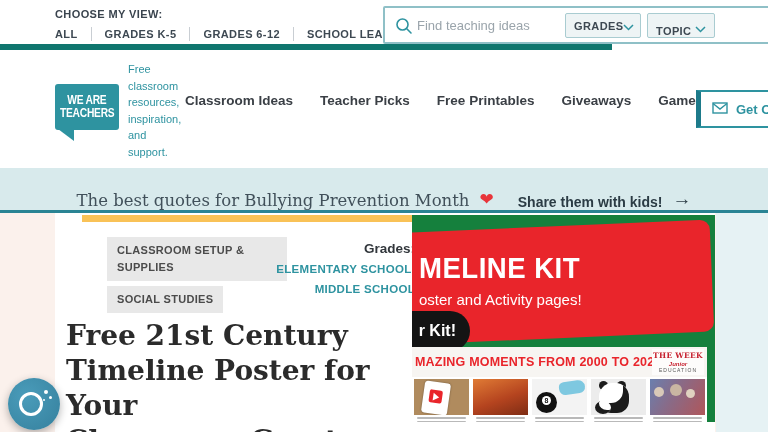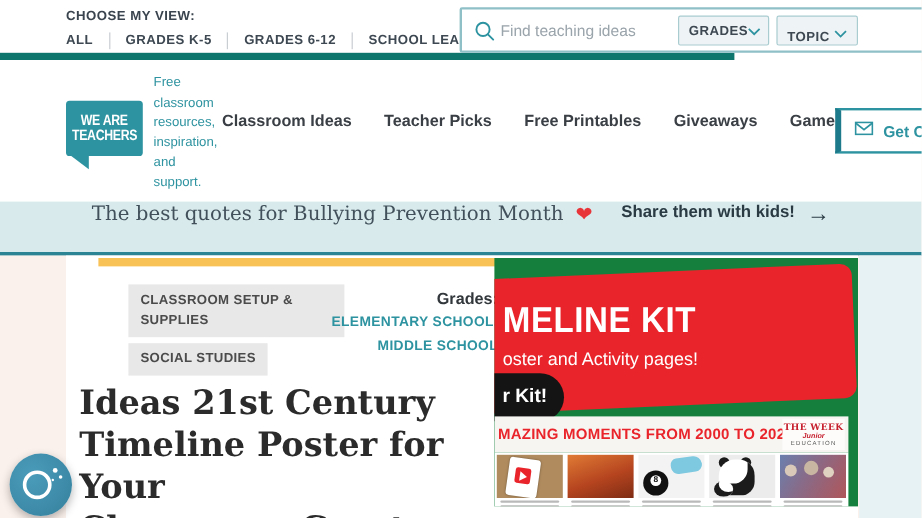--- a/index.html
+++ b/index.html
@@ -31,21 +31,21 @@
   .logo { position:absolute; left:55px; top:33px; width:64px; height:46px; background:#2e93a0; border-radius:3px; display:flex; flex-direction:column; align-items:center; justify-content:center; cursor:pointer; }
   .logo span { color:#fff; font-weight:bold; font-size:12.5px; line-height:13px; letter-spacing:-.3px; transform:scaleX(.82); }
   .logo-tail { position:absolute; left:58px; top:78px; width:0; height:0; border-top:12px solid #2e93a0; border-left:16px solid transparent; }
   .tagline { position:absolute; left:128px; top:10px; width:58px; font-size:11px; line-height:1.5; color:#2e93a0; }
   .nav { position:absolute; left:185px; top:42px; display:flex; gap:27px; white-space:nowrap; }
   .nav-item { font-size:13.5px; font-weight:bold; color:#3a3f45; cursor:pointer; }
   .newsletter-btn { position:absolute; left:696px; top:39px; width:92px; height:38px; background:#fff; border:2px solid #2e93a0; border-left:5px solid #1d7a8a; display:flex; align-items:center; gap:8px; padding-left:11px; cursor:pointer; }
   .newsletter-btn .nl-label { font-size:13px; font-weight:bold; color:#2e93a0; white-space:nowrap; }
 
   
-  .banner { position:absolute; left:0; top:168px; width:768px; height:45px; background:#d8eaec; border-bottom:3px solid #2a8494; display:flex; align-items:flex-start; justify-content:center; gap:10px; }
+  .banner { position:absolute; left:0; top:168px; width:768px; height:45px; background:#d8eaec; border-bottom:3px solid #2a8494; display:flex; align-items:flex-end; justify-content:center; gap:10px; }
   .banner-msg { font-family:"DejaVu Serif","Liberation Serif",serif; font-size:16.5px; color:#41505a; }
   .banner-heart { color:#e8353a; font-size:17px; }
   .banner-cta { font-size:14px; font-weight:bold; color:#2b3b44; margin-left:14px; cursor:pointer; }
   .banner-arrow { font-size:19px; font-weight:bold; color:#2b3b44; cursor:pointer; }
 
   
   .main { position:absolute; left:0; top:213px; width:768px; height:219px; background:#fbf1ec; }
   .main-right-bg { position:absolute; left:716px; top:0; width:52px; height:219px; background:#e6f2f4; }
   .card { position:absolute; left:55px; top:0; width:660px; height:219px; background:#fff; }
   .accent-bar { position:absolute; left:27px; top:2px; width:633px; height:7px; background:#f9c257; }
@@ -193,21 +193,21 @@
     <div class="tag tag1">CLASSROOM SETUP &amp; SUPPLIES</div>
     <div class="tag tag2">SOCIAL STUDIES</div>
 
     <div class="grades-block">
       <div class="grades-label">Grades:</div>
       <div class="grade-link">ELEMENTARY SCHOOL,</div>
       <div class="grade-link">MIDDLE SCHOOL</div>
     </div>
 
     <h1 class="article-title">
-      <span>Ideas 21st Century</span><br>
+      <span>Free 21st Century</span><br>
       <span>Timeline Poster for Your</span><br>
       <span>Classroom: Great</span><br>
       
     </h1>
 
     <div class="feature">
       <div class="red-shape"></div>
       <div class="fi-headline">MELINE KIT</div>
       <div class="fi-subhead">oster and Activity pages!</div>
       <div class="fi-pill">

